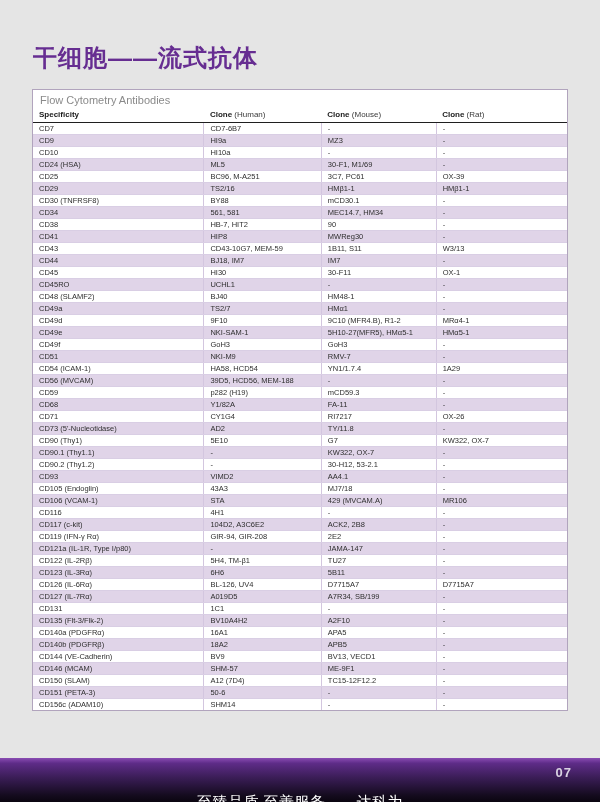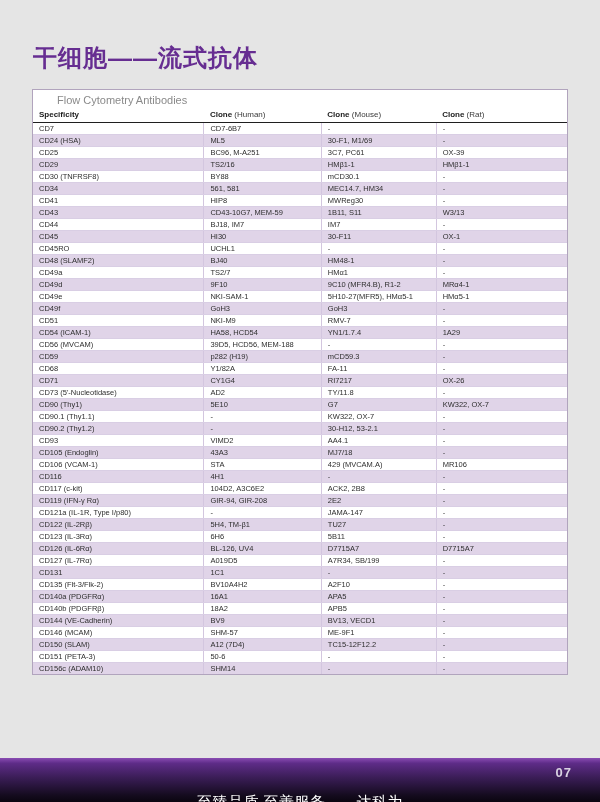--- a/index.html
+++ b/index.html
@@ -10,21 +10,21 @@
   }
   .page-title {
     position:absolute; left:33px; top:42px;
     font-size:24px; font-weight:bold; color:#662d91; letter-spacing:1px;
   }
   .tbl-wrap {
     position:absolute; left:32px; top:89px; width:536px;
     border:1px solid #b1a4bd; background:#ffffff;
   }
   .tbl-title {
-    padding:4px 7px 2px 7px; font-size:11px; color:#8a8a8a;margin-left:17px;
+    padding:4px 7px 2px 7px; font-size:11px; color:#8a8a8a;
   }
   table { width:100%; border-collapse:collapse; table-layout:fixed; }
   col.c0 { width:32%; } col.c1 { width:22%; } col.c2 { width:21.5%; } col.c3 { width:24.5%; }
   th {
     font-size:8px; color:#1a1a1a; font-weight:bold; text-align:left;
     padding:2px 6px 3px 6px; border-bottom:1px solid #1f1f1f; vertical-align:bottom;
     white-space:nowrap; overflow:hidden;
   }
   th .sub { font-weight:normal; color:#3a3a3a; }
   td {
@@ -83,20 +83,32 @@
         </tr>
       </thead>
       <tbody>
           <tr>
             <td>CD7</td>
             <td>CD7-6B7</td>
             <td>-</td>
             <td>-</td>
           </tr>
           <tr>
+            <td>CD9</td>
+            <td>HI9a</td>
+            <td>MZ3</td>
+            <td>-</td>
+          </tr>
+          <tr>
+            <td>CD10</td>
+            <td>HI10a</td>
+            <td>-</td>
+            <td>-</td>
+          </tr>
+          <tr>
             <td>CD24 (HSA)</td>
             <td>ML5</td>
             <td>30-F1, M1/69</td>
             <td>-</td>
           </tr>
           <tr>
             <td>CD25</td>
             <td>BC96, M-A251</td>
             <td>3C7, PC61</td>
             <td>OX-39</td>
@@ -113,20 +125,26 @@
             <td>mCD30.1</td>
             <td>-</td>
           </tr>
           <tr>
             <td>CD34</td>
             <td>561, 581</td>
             <td>MEC14.7, HM34</td>
             <td>-</td>
           </tr>
           <tr>
+            <td>CD38</td>
+            <td>HB-7, HIT2</td>
+            <td>90</td>
+            <td>-</td>
+          </tr>
+          <tr>
             <td>CD41</td>
             <td>HIP8</td>
             <td>MWReg30</td>
             <td>-</td>
           </tr>
           <tr>
             <td>CD43</td>
             <td>CD43-10G7, MEM-59</td>
             <td>1B11, S11</td>
             <td>W3/13</td>

